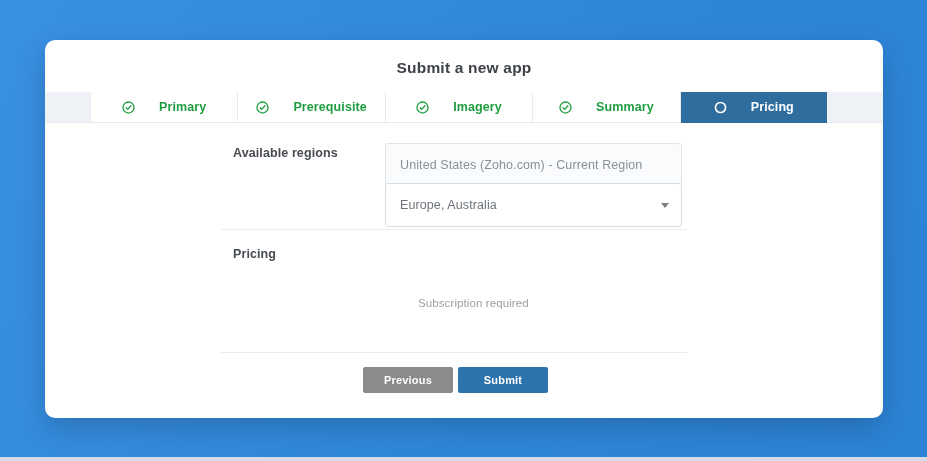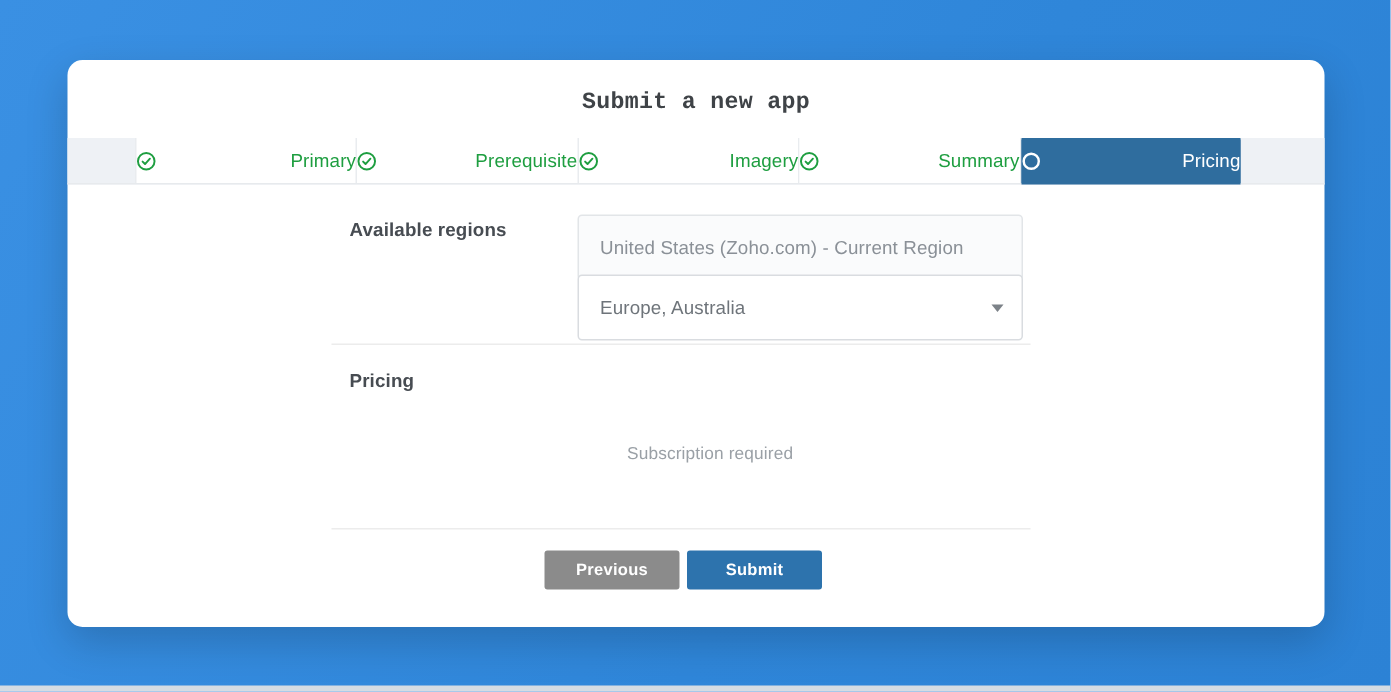--- a/index.html
+++ b/index.html
@@ -13,33 +13,33 @@
     background: #d5dce3;
   }
   .modal {
     position: absolute; left: 45px; top: 40px; width: 838px; height: 378px;
     background: #ffffff; border-radius: 10px;
     box-shadow: 0 10px 28px rgba(0,0,0,0.18);
   }
   .modal-title {
     position: absolute; top: 19px; left: 0; width: 100%;
     text-align: center; font-size: 15.5px; font-weight: bold;
-    color: #3f4347; letter-spacing: 0.2px; font-family: Liberation Mono, monospace;
+    color: #3f4347; letter-spacing: 0.2px;
   }
   
   .tabbar {
     position: absolute; top: 52px; left: 0; right: 0; height: 30px;
     display: flex; background: #eef1f5; border-bottom: 1px solid #e7eaed;
   }
   .tab-spacer-left { width: 45px; }
   .tab-spacer-right { width: 56px; }
   .tab {
-    flex: 1; display: flex; align-items: center; justify-content: space-between;
+    flex: 1; display: flex; align-items: center; justify-content: center;
     gap: 24px; background: #ffffff; border-right: 1px solid #e9ecef;
-    font-size: 12.5px; font-weight: normal; color: #1e9e40;
+    font-size: 12.5px; font-weight: bold; color: #1e9e40;
     letter-spacing: 0.1px; cursor: pointer;
   }
   .tab:nth-child(2) { border-left: 1px solid #e9ecef; }
   .tab.active {
     background: #2f6d9e; color: #ffffff; border-right: none;
     box-shadow: 0 1px 0 #2f6d9e;
   }
   .tab .icon { display: inline-flex; }
   
   .form-label {

